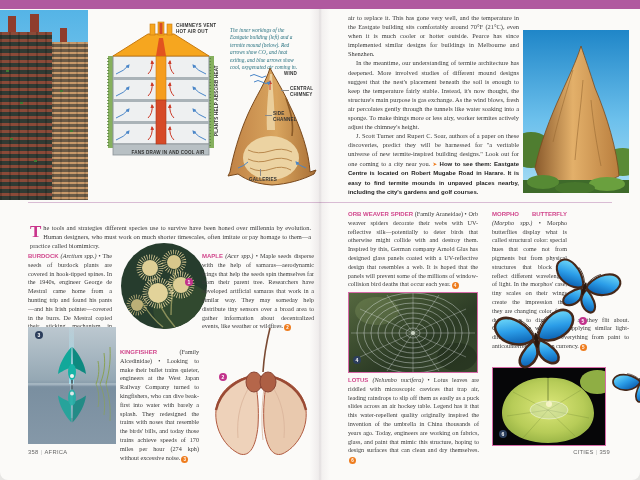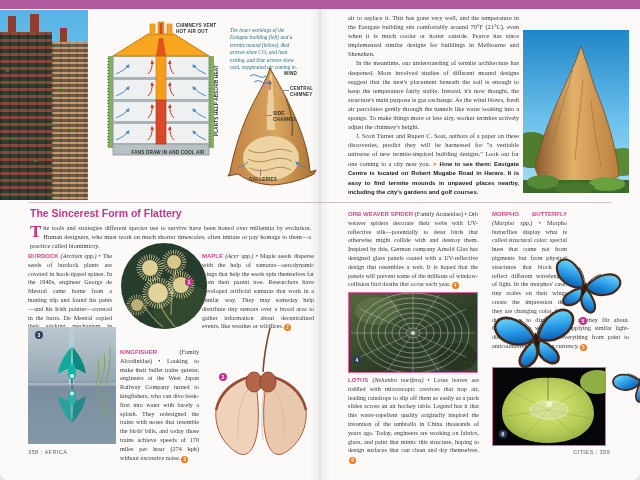--- a/index.html
+++ b/index.html
@@ -202,21 +202,20 @@
       <path d="M58,16 C53,32 46,46 38,64 C27,88 17,114 12,138 L16,148 C40,158 72,158 96,146 C94,120 84,86 72,58 C67,42 62,28 58,16 Z" fill="url(#mph)" stroke="#7a4a1e" stroke-width=".8"></path>
       <path d="M50,40 C44,60 36,86 30,112 M60,50 C58,76 54,104 52,130 M68,70 C70,92 74,116 78,136" stroke="#9a6a34" stroke-width="1" fill="none" opacity=".6"></path>
       <rect y="150" width="106" height="13" fill="#3e6a2a"></rect>
       <ellipse cx="20" cy="152" rx="16" ry="7" fill="#568a34"></ellipse>
       <ellipse cx="84" cy="154" rx="18" ry="7" fill="#6aa03e"></ellipse>
       <ellipse cx="52" cy="158" rx="20" ry="6" fill="#47762c"></ellipse>
     </svg>
   </div>
 
   <div class="abs divider"></div>
-  <div class="abs feature-title">The Sincerest Form of Flattery</div>
 
   <div class="abs intro">
     <span class="dropcap">T</span><span>he tools and strategies different species use to survive have been honed over millennia by evolution. Human designers, who must work on much shorter timescales, often imitate or pay homage to them—a practice called biomimicry.</span>
   </div>
 
   <div class="abs entry" style="left:28px;top:252px;width:84px">
     <span class="spname">BURDOCK</span>
     <span class="spsci">(Arctium spp.)</span>
     <span>•</span>
     <span>The seeds of burdock plants are covered in hook-tipped spines. In the 1940s, engineer George de Mestral came home from a hunting trip and found his pants—and his Irish pointer—covered in the burrs. De Mestral copied their sticking mechanism in inventing what would become Velcro fasteners.</span><span class="numc">1</span>

